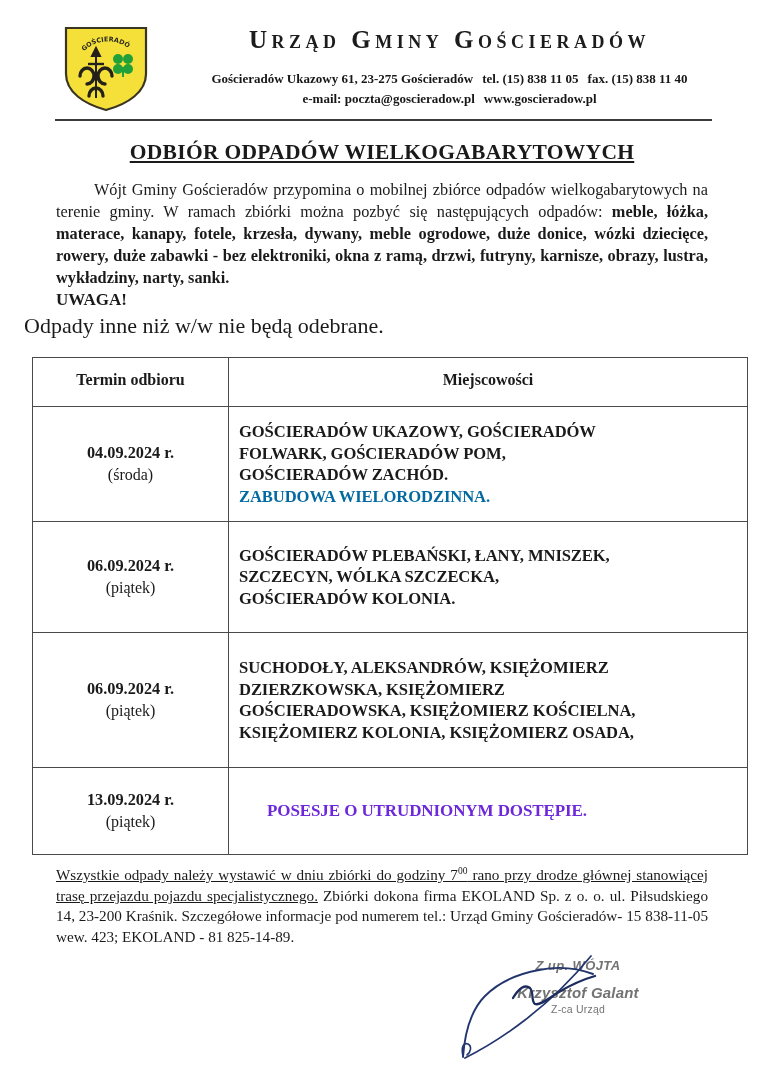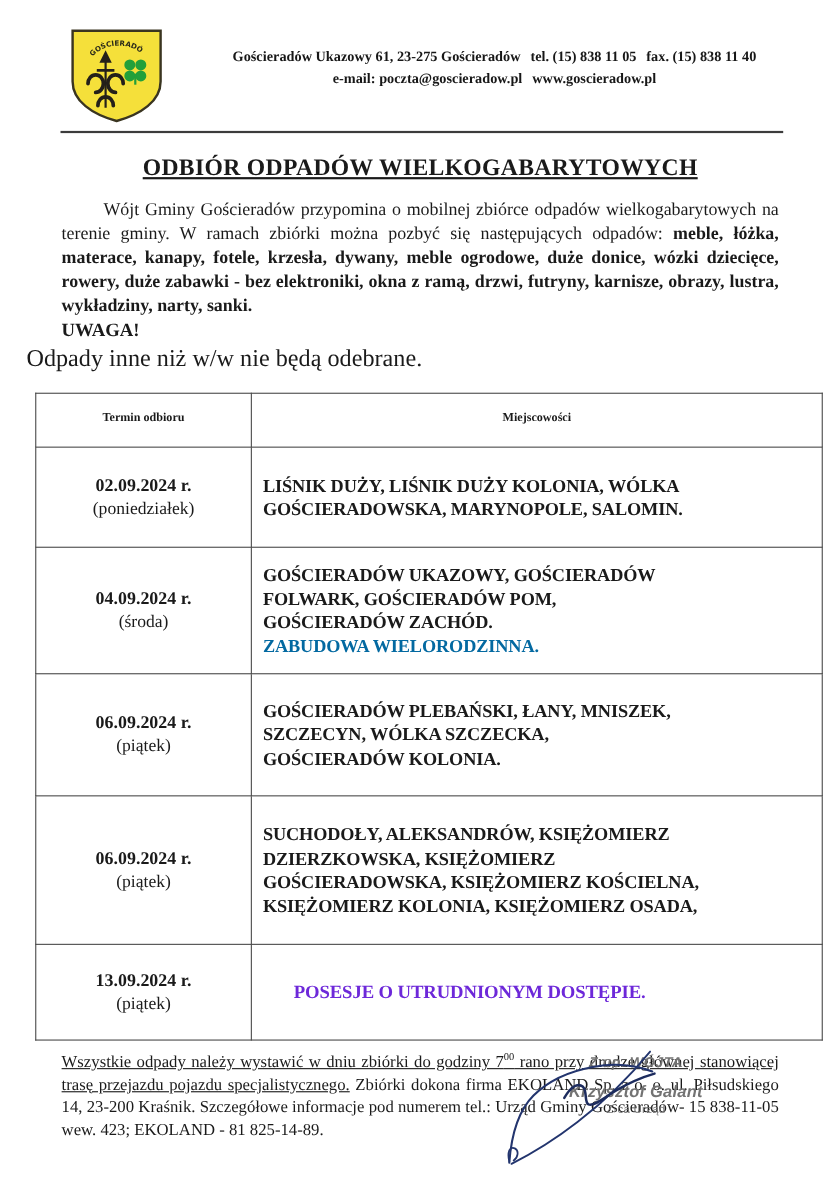--- a/index.html
+++ b/index.html
@@ -106,21 +106,21 @@
   table.sched td, table.sched th {
     border: 1px solid #4a4a4a;
     padding: 0;
     vertical-align: middle;
   }
   col.c-date { width: 196px; }
   col.c-place { width: 519px; }
 
   .hdr-cell {
     text-align: center;
-    font-size: 11px;
+    font-size: 16px;
     font-weight: bold;
     height: 36px;
     padding: 4px 0 8px 0 !important;
   }
   .date-cell {
     text-align: center;
     padding: 6px 4px !important;
     line-height: 1.35;
   }
   .date-main {
@@ -236,20 +236,21 @@
 
       <g fill="none" stroke="#24201a" stroke-width="3.4" stroke-linecap="round">
         <path d="M20 52 A7 8 0 1 1 27 60"></path>
         <path d="M52 52 A7 8 0 1 0 45 60"></path>
         <path d="M29 72 A7 8 0 1 1 43 72"></path>
       </g>
     </svg>
   </div>
 
   <div class="office-block">
+    <div class="office-title">Urząd Gminy Gościeradów</div>
     <div class="office-address">
       <div>
         <span>Gościeradów Ukazowy 61, 23-275 Gościeradów</span><span class="gap"></span><span>tel. (15) 838 11 05</span><span class="gap"></span><span>fax. (15) 838 11  40</span>
       </div>
       <div>
         <span>e-mail: poczta@goscieradow.pl</span><span class="gap"></span><span>www.goscieradow.pl</span>
       </div>
     </div>
   </div>
 
@@ -270,30 +271,20 @@
         <col class="c-date">
         <col class="c-place">
       </colgroup>
     <thead>
       <tr>
         <th class="hdr-cell">Termin odbioru</th>
         <th class="hdr-cell">Miejscowości</th>
       </tr>
     </thead>
     <tbody>
-      <tr class="r1">
-        <td class="date-cell">
-          <span class="date-main">02.09.2024 r.</span>
-          <span class="date-day">(poniedziałek)</span>
-        </td>
-        <td class="place-cell">
-          <span class="line">LIŚNIK DUŻY, LIŚNIK DUŻY KOLONIA, WÓLKA</span>
-          <span class="line">GOŚCIERADOWSKA, MARYNOPOLE,  SALOMIN.</span>
-        </td>
-      </tr>
       <tr class="r2">
         <td class="date-cell">
           <span class="date-main">04.09.2024 r.</span>
           <span class="date-day">(środa)</span>
         </td>
         <td class="place-cell">
           <span class="line">GOŚCIERADÓW UKAZOWY, GOŚCIERADÓW</span>
           <span class="line">FOLWARK, GOŚCIERADÓW POM,</span>
           <span class="line">GOŚCIERADÓW ZACHÓD.</span>
           <span class="line red">ZABUDOWA WIELORODZINNA.</span>

